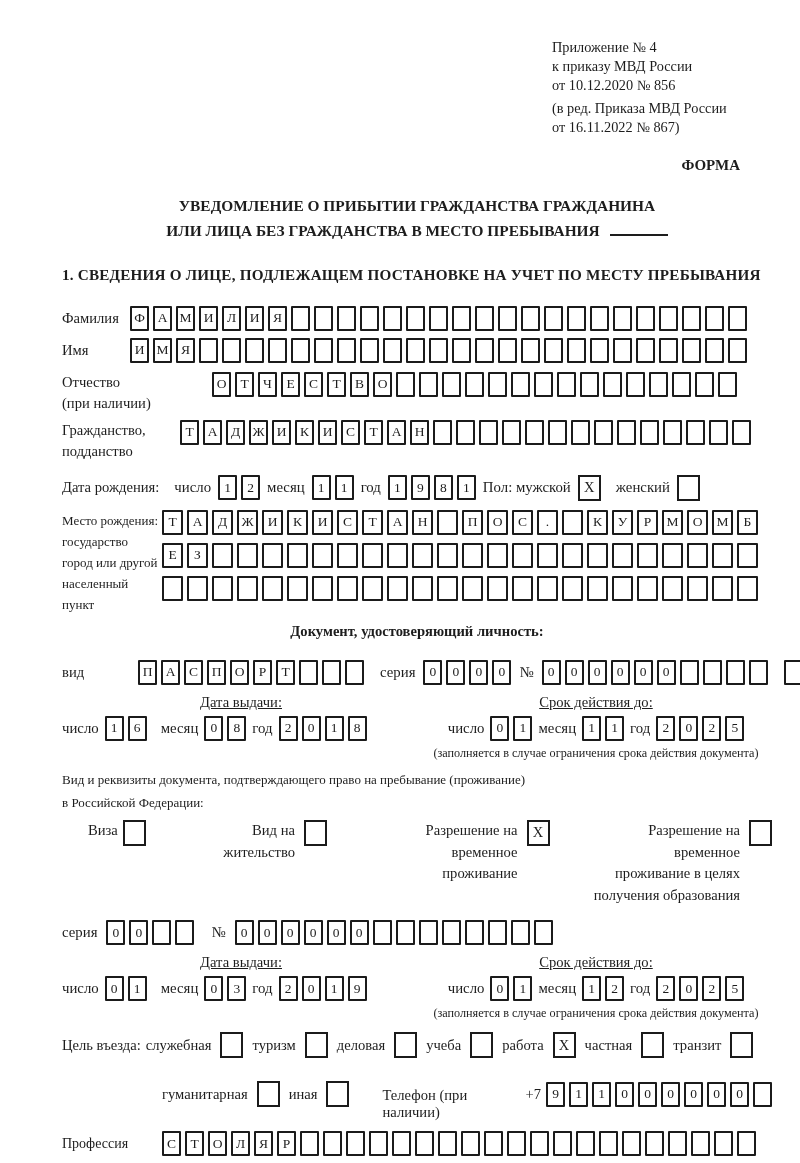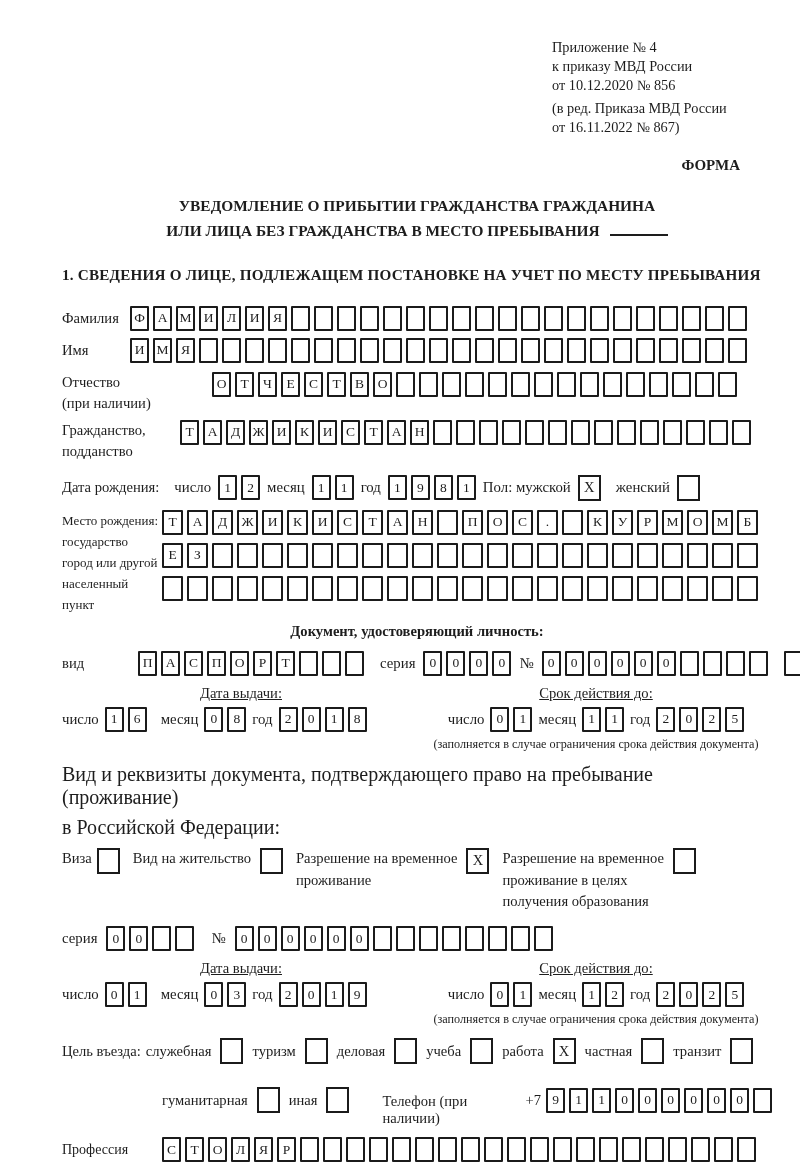--- a/index.html
+++ b/index.html
@@ -30,24 +30,24 @@
     box-sizing:border-box;flex:none;width:23px;height:26px;border:2px solid #1b1b1b;
     display:inline-flex;align-items:center;justify-content:center;font-size:14.5px;vertical-align:middle;
   }
   .dochead{margin-top:8px;text-align:center;font-weight:bold;font-size:14.6px;}
   .dgroup{display:flex;align-items:center;gap:6px;flex:none;}
   .dsec{display:flex;margin-top:9px;}
   .dcol-l{width:358px;flex:none;}
   .dcol-r{flex:1;}
   .dhead{text-align:center;font-size:14.6px;margin-bottom:5px;text-decoration:underline;}
   .dnote{text-align:center;font-size:12.2px;margin-top:5px;}
-  .plain{margin-top:11px;font-size:20px;}
+  .plain{margin-top:11px;font-size:13px;}
   .opts{display:flex;align-items:flex-start;margin-top:9px;gap:13px;}
   .opt{display:flex;align-items:flex-start;gap:9px;}
-  .opt-lines{text-align:left;font-size:14.6px;line-height:1.5;}
+  .opt-lines{text-align:right;font-size:14.6px;line-height:1.5;margin-left:26px;}
   .prow{display:flex;align-items:center;gap:5px;margin-top:11px;flex-wrap:nowrap;font-size:14.6px;}
   .prow .cb{margin:0 4px;}
   .indent100{margin-left:100px;}
   .ml14{margin-left:14px;} .ml8{margin-left:8px;} .ml24{margin-left:24px;margin-top:20px;}
 </style>
 </head>
 <body>
 
 <div class="page">
 
@@ -310,21 +310,21 @@
           <span class="cell"></span>
           <span class="cell"></span>
           <span class="cell"></span>
           <span class="cell"></span>
         </span>
     </span>
   </div>
 
   <div class="dochead">Документ, удостоверяющий личность:</div>
 
-  <div class="frow" style="margin-top:11px;gap:8px">
+  <div class="frow" style="margin-top:20px;gap:8px">
     <span class="flabel w68">вид</span>
     <span class="cells">
         <span class="cell">П</span>
         <span class="cell">А</span>
         <span class="cell">С</span>
         <span class="cell">П</span>
         <span class="cell">О</span>
         <span class="cell">Р</span>
         <span class="cell">Т</span>
         <span class="cell"></span>

